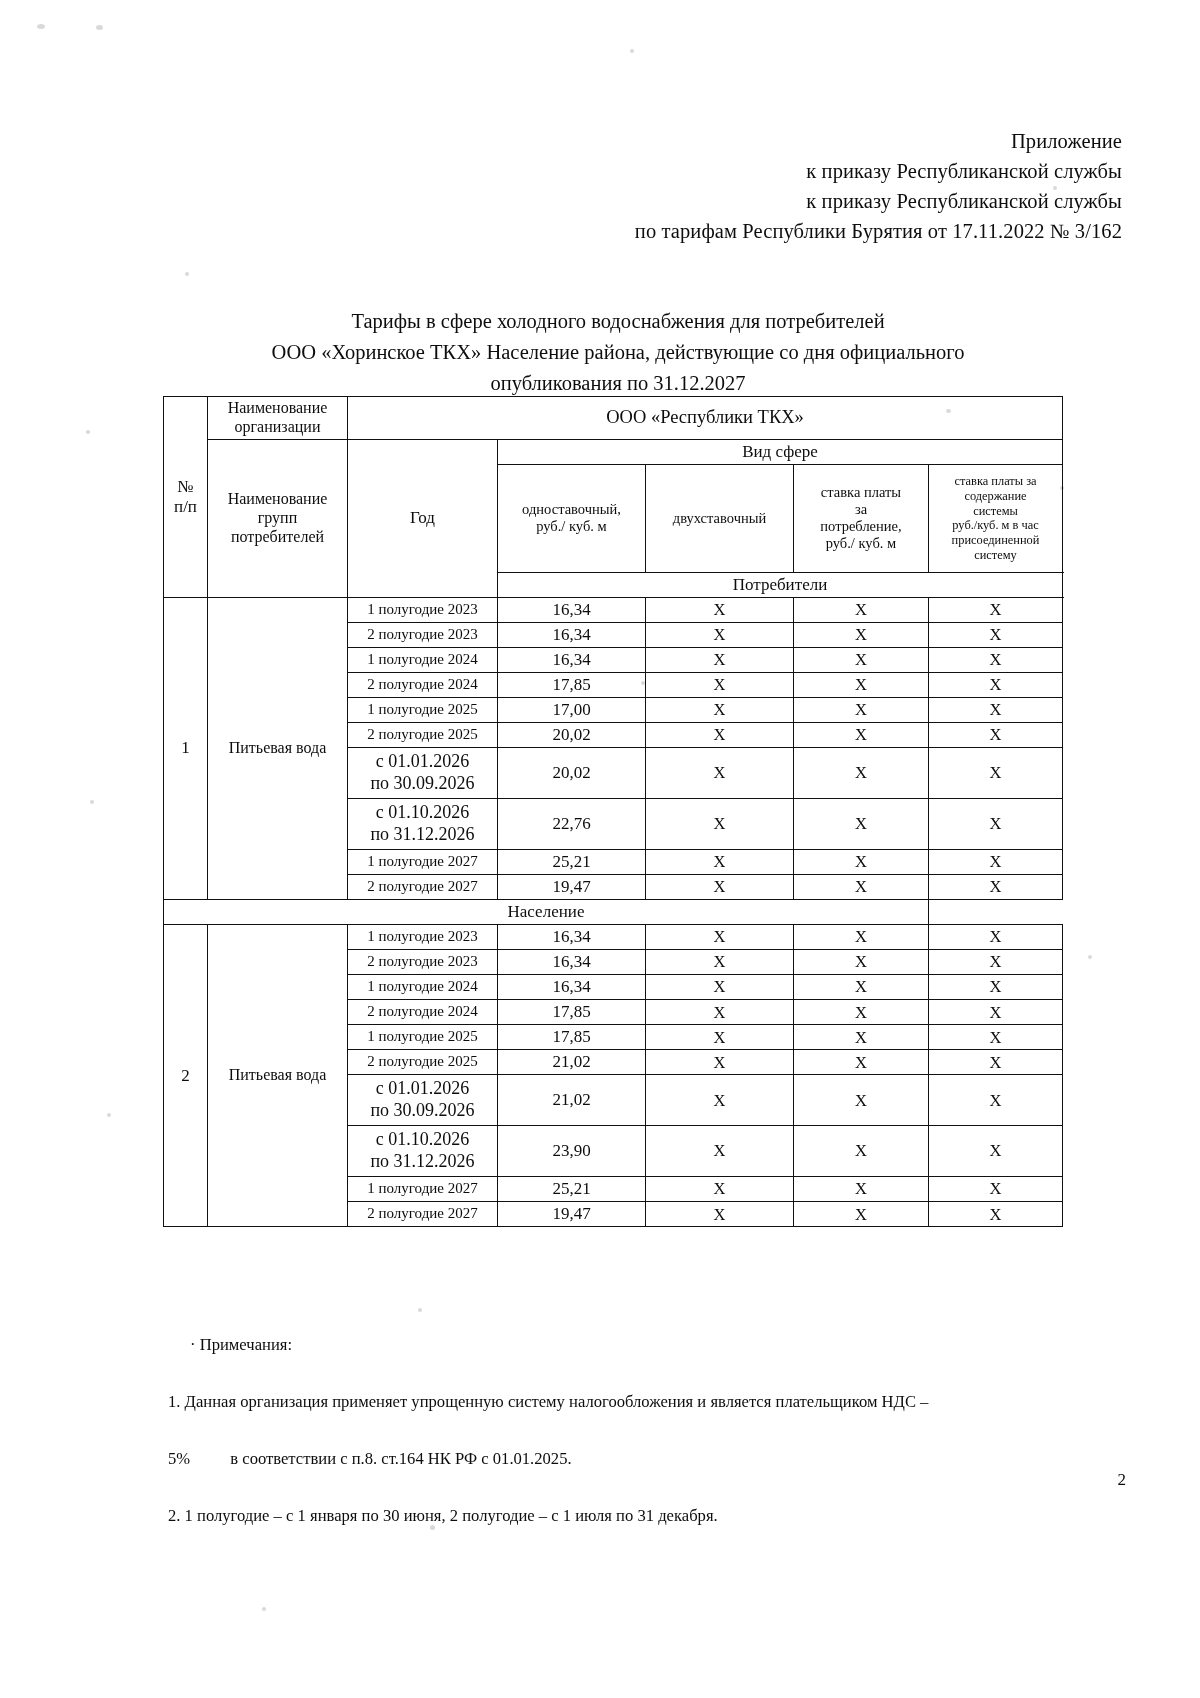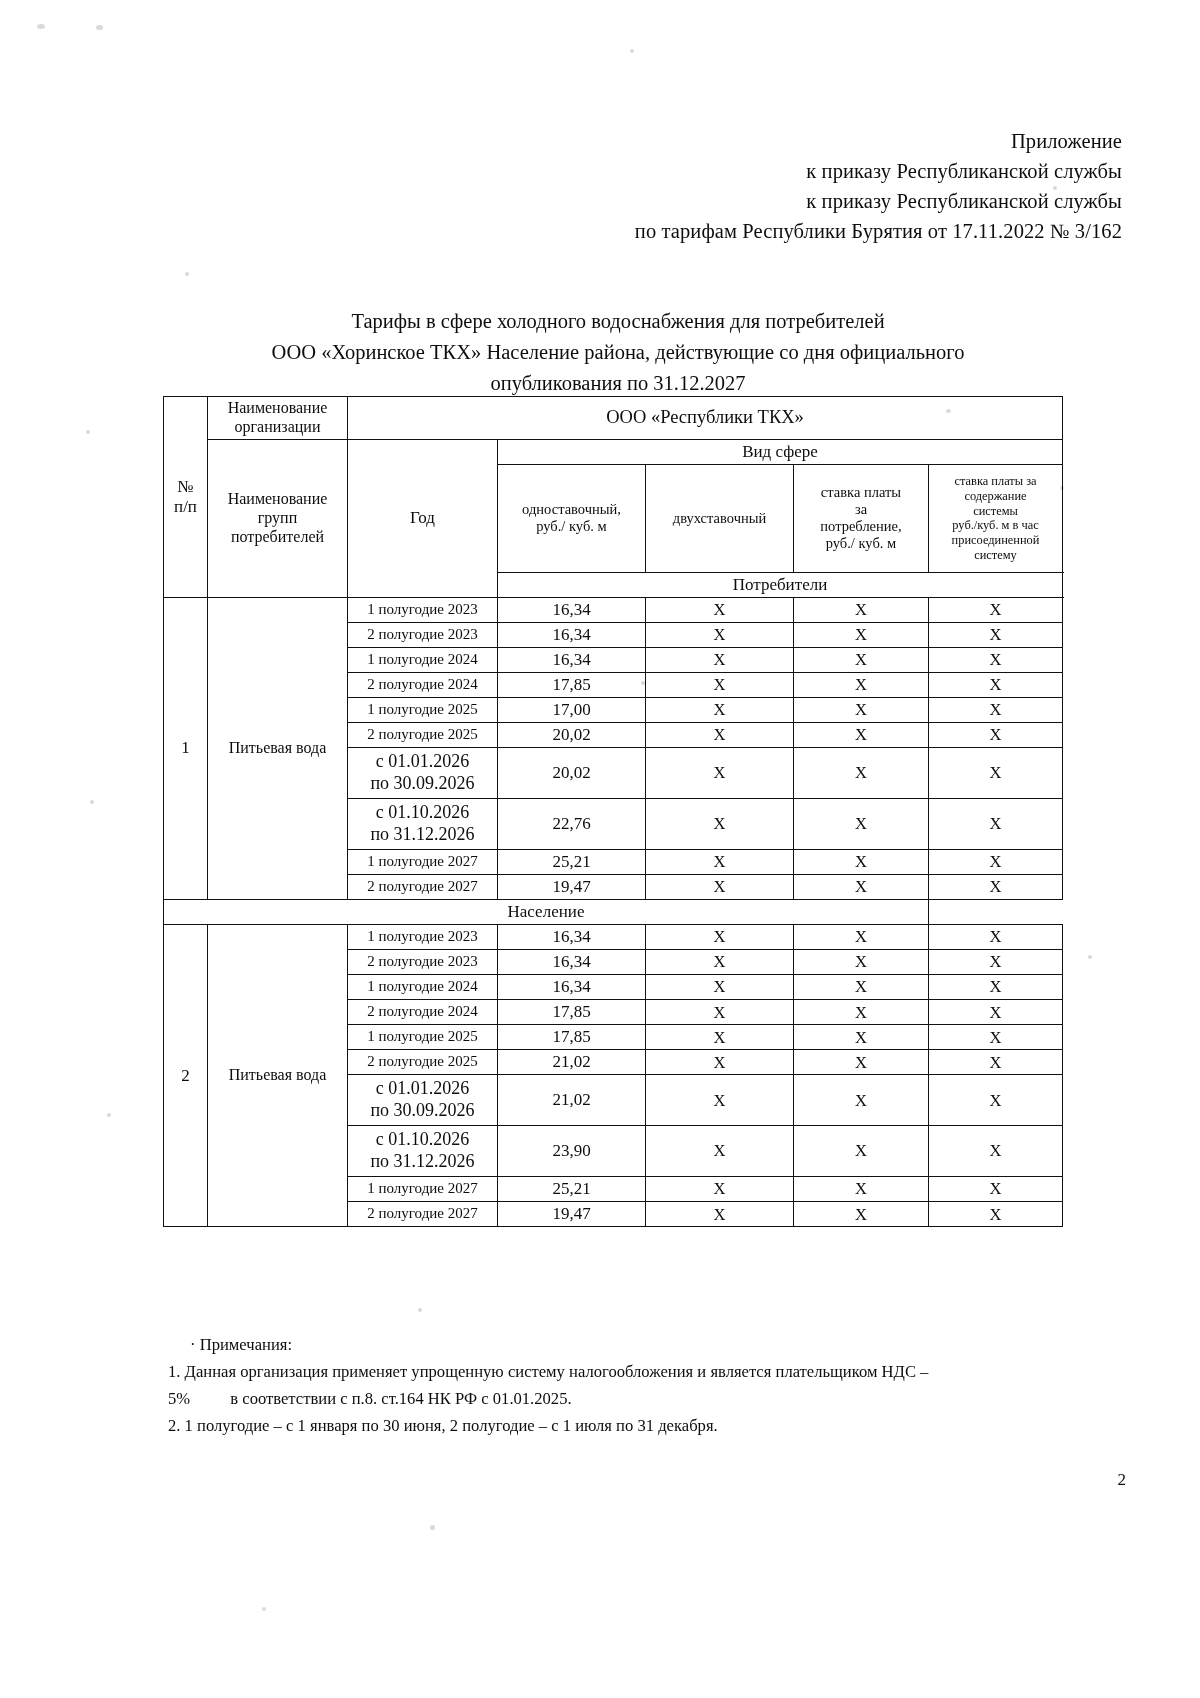--- a/index.html
+++ b/index.html
@@ -98,21 +98,21 @@
   
   .notes {
     position: absolute;
     top: 1332px;
     left: 168px;
     width: 900px;
     font-size: 16.6px;
     line-height: 1.62;
   }
   .notes .n-title { padding-left: 22px; }
-  .notes .n-line { white-space: nowrap; }
+  .notes .n-line { white-space: nowrap; margin-top: 30px; }
 
   .page-no {
     position: absolute;
     top: 1470px;
     right: 74px;
     font-size: 17px;
   }
 </style>
 </head>
 <body>

